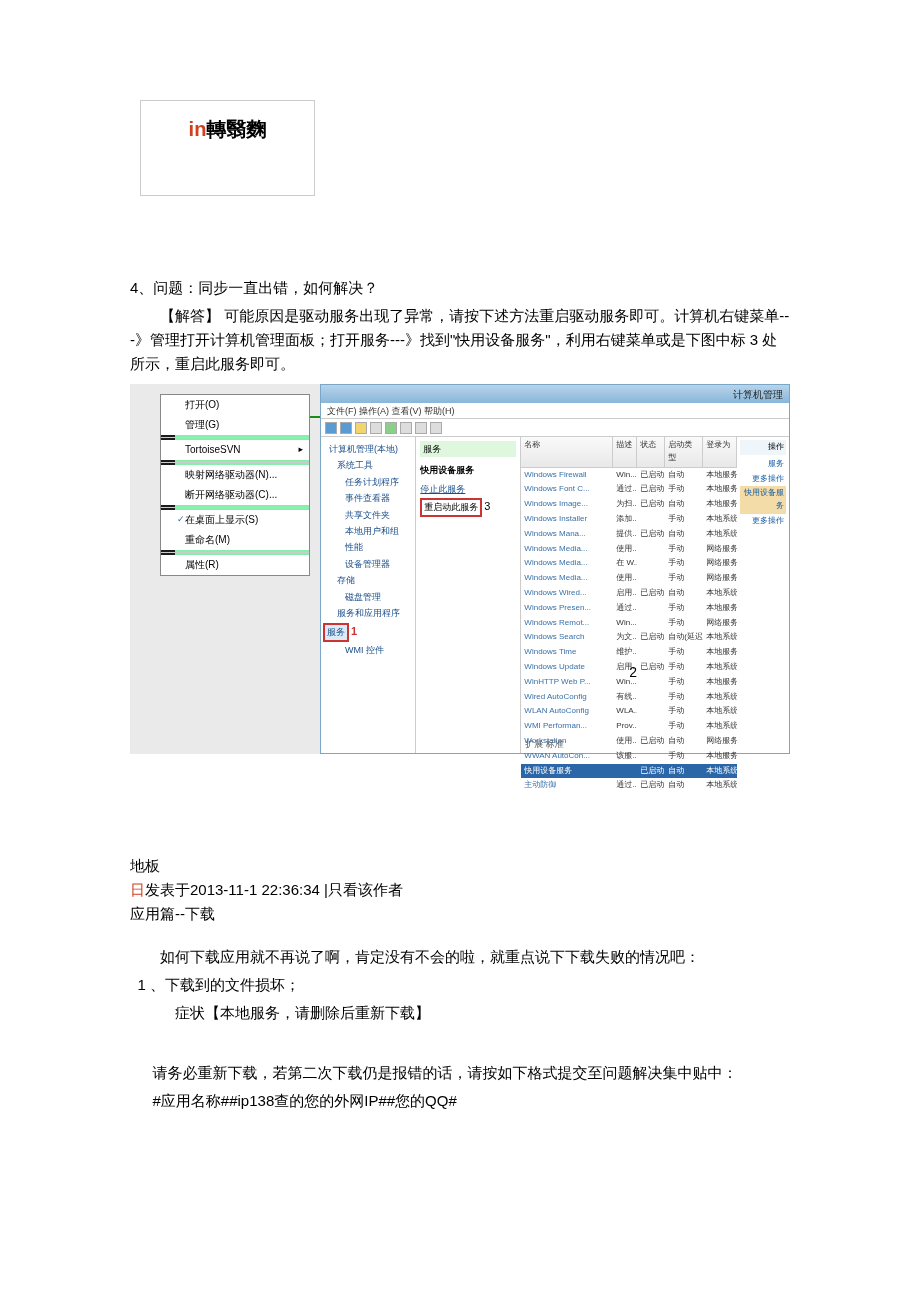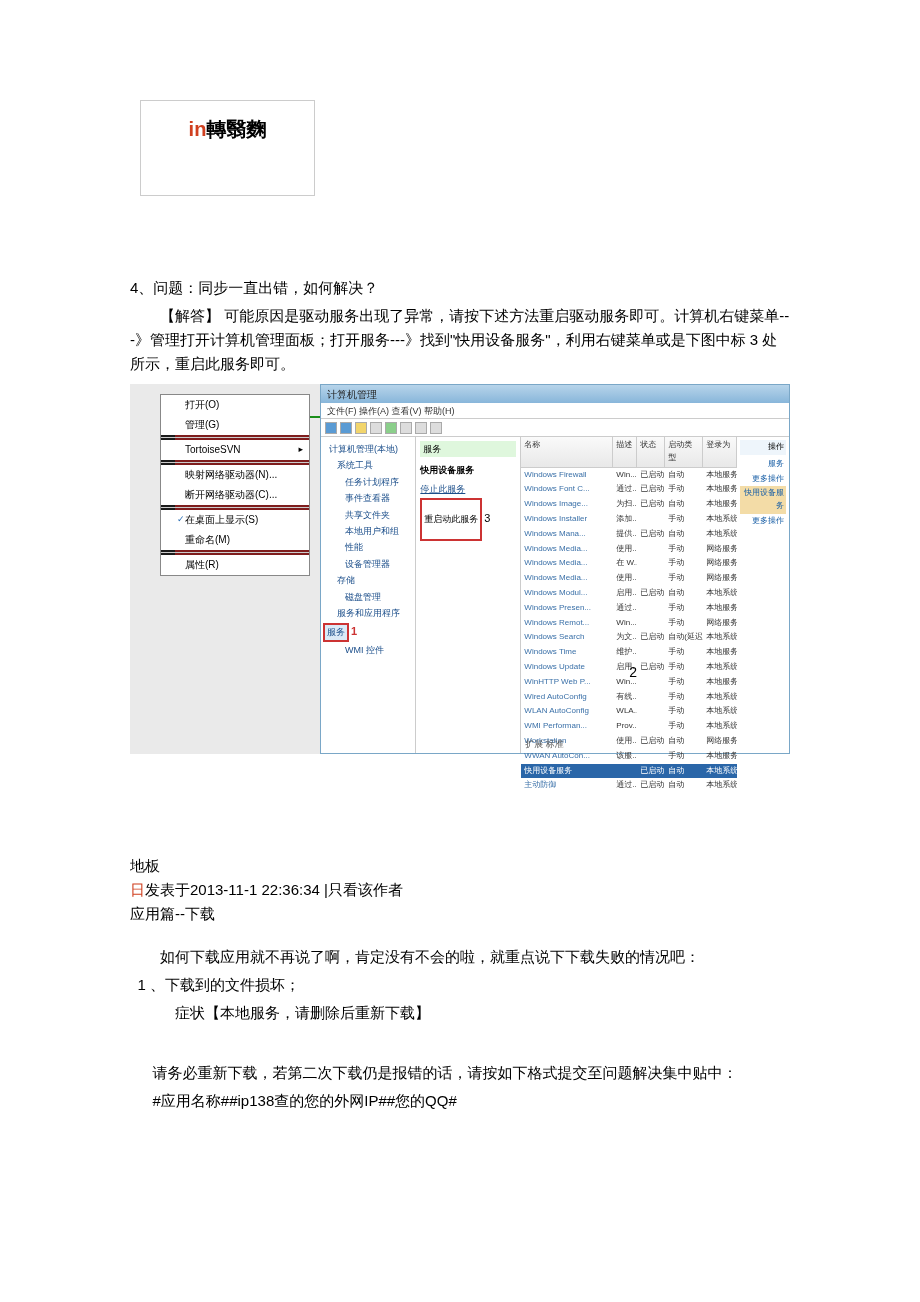--- a/index.html
+++ b/index.html
@@ -46,39 +46,39 @@
   
   .screenshot-wrap { margin-top: 8px; }
   .screenshot {
     width: 660px; height: 370px;
     position: relative;
     background: #eaeaea;
     font-family: "Microsoft YaHei", sans-serif;
   }
   .ctx-menu {
     position: absolute; top: 10px; left: 30px;
-    width: 150px; background: #7f1d1d; border: 1px solid #888;
+    width: 150px; background: #86efac; border: 1px solid #888;
     font-size: 10px;
   }
   .ctx-strip {
     position: absolute; left: 0; top: 0; bottom: 0; width: 14px;
     background: #1b1b1b;
   }
   .ctx-item { padding: 2px 4px 2px 24px; color: #000; background:#fff; position:relative;}
   .ctx-item.spacer { border-top:1px solid #ccc; height:0; padding:0; margin:2px 0;}
   .ctx-arrow { position:absolute; right:6px; top:2px; font-size:9px;}
   .ctx-check { position:absolute; left:16px; top:2px; font-size:9px; color:#2a6fb5;}
 
   .mgmt-window {
     position: absolute; left: 190px; top: 0; right: 0; bottom: 0;
     background: #fff; border: 1px solid #7aa7c7;
   }
   .mgmt-title {
     height: 18px; background: linear-gradient(#b7d4ea,#88b6da);
-    font-size: 10px; padding: 2px 6px; color:#222;
+    font-size: 10px; padding: 2px 6px; color:#222;text-align:right;
   }
   .mgmt-menu {
     height: 16px; font-size: 9px; padding:1px 6px; color:#333;
     border-bottom:1px solid #ccc;
   }
   .mgmt-toolbar {
     height: 18px; border-bottom:1px solid #ccc;
     display:flex; gap:3px; padding:2px 4px; align-items:center;
   }
   .tb-ico { width:12px; height:12px; background:#ddd; border:1px solid #aaa; }
@@ -99,21 +99,21 @@
     background:#dbeaf7;
   }
   .tree .lbl-red { color:#c33; font-weight:bold; font-size:11px; margin-left:2px;}
 
   .mid {
     width: 110px; border-right:1px solid #ccc;
     font-size:9px; padding:4px;
   }
   .mid-head { background:#dff7dd; padding:1px 3px; margin-bottom:6px;}
   .mid-link { color:#1b4e8a; text-decoration:underline; margin:2px 0;}
-  .mid .boxed { border:2px solid #c33; display:inline-block; padding:12px 2px;}
+  .mid .boxed { border:2px solid #c33; display:inline-block; padding:0 2px;}
   .mid .lbl-red { color:#000; font-size:11px; margin-left:2px;}
 
   .svc-list {
     flex:1; font-size:8px; color:#333;
     position:relative;
   }
   .svc-head {
     display:flex; border-bottom:1px solid #ccc;
     background:linear-gradient(#fafafa,#e8e8e8);
   }
@@ -286,21 +286,21 @@
                   <div class="sc-logon">网络服务</div>
                 </div>
                 <div class="svc-row">
                   <div class="sc-name link">Windows Media...</div>
                   <div class="sc-desc">使用...</div>
                   <div class="sc-stat"></div>
                   <div class="sc-type">手动</div>
                   <div class="sc-logon">网络服务</div>
                 </div>
                 <div class="svc-row">
-                  <div class="sc-name link">Windows Modul...</div>
+                  <div class="sc-name link">Windows Wired...</div>
                   <div class="sc-desc">启用...</div>
                   <div class="sc-stat">已启动</div>
                   <div class="sc-type">自动</div>
                   <div class="sc-logon">本地系统</div>
                 </div>
                 <div class="svc-row">
                   <div class="sc-name link">Windows Presen...</div>
                   <div class="sc-desc">通过...</div>
                   <div class="sc-stat"></div>
                   <div class="sc-type">手动</div>

